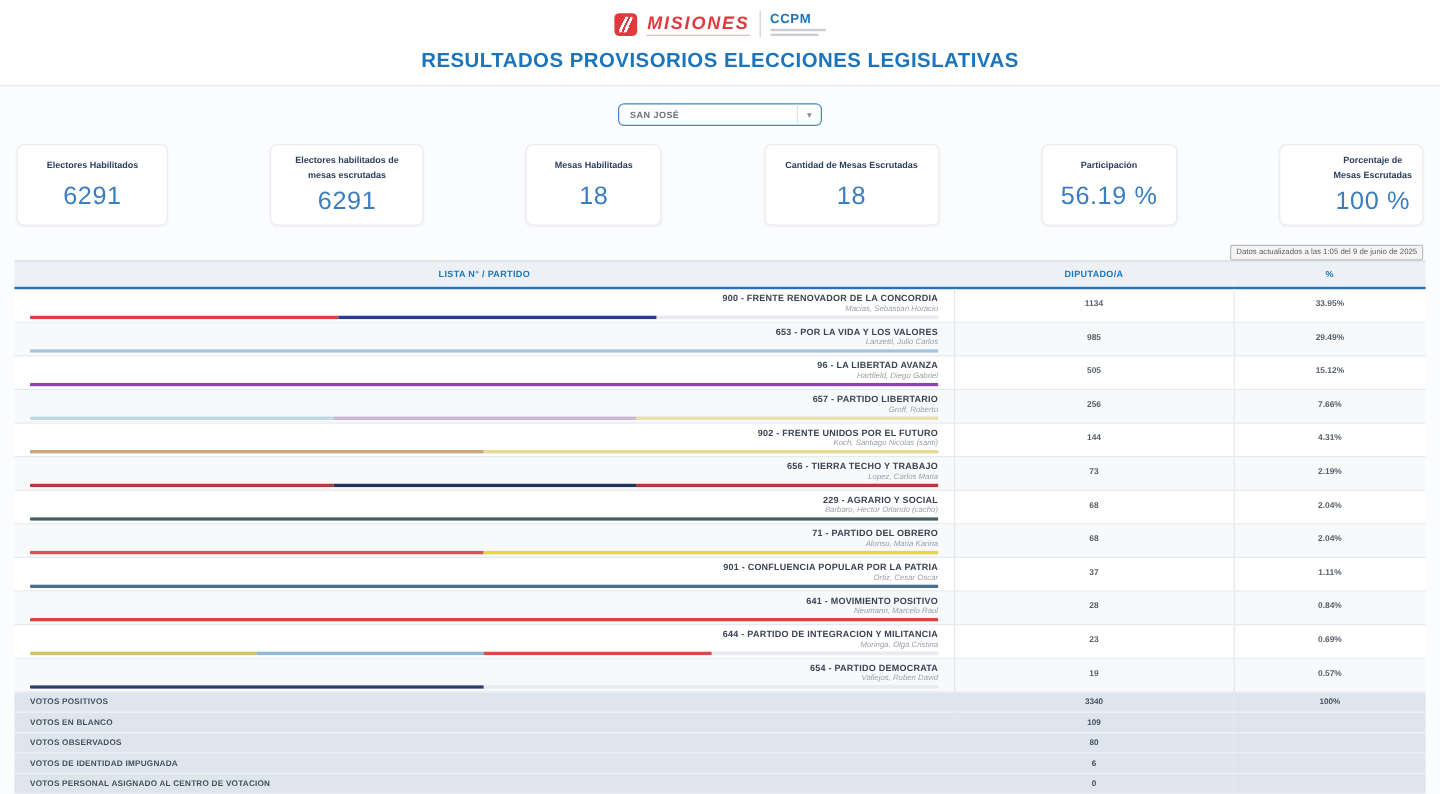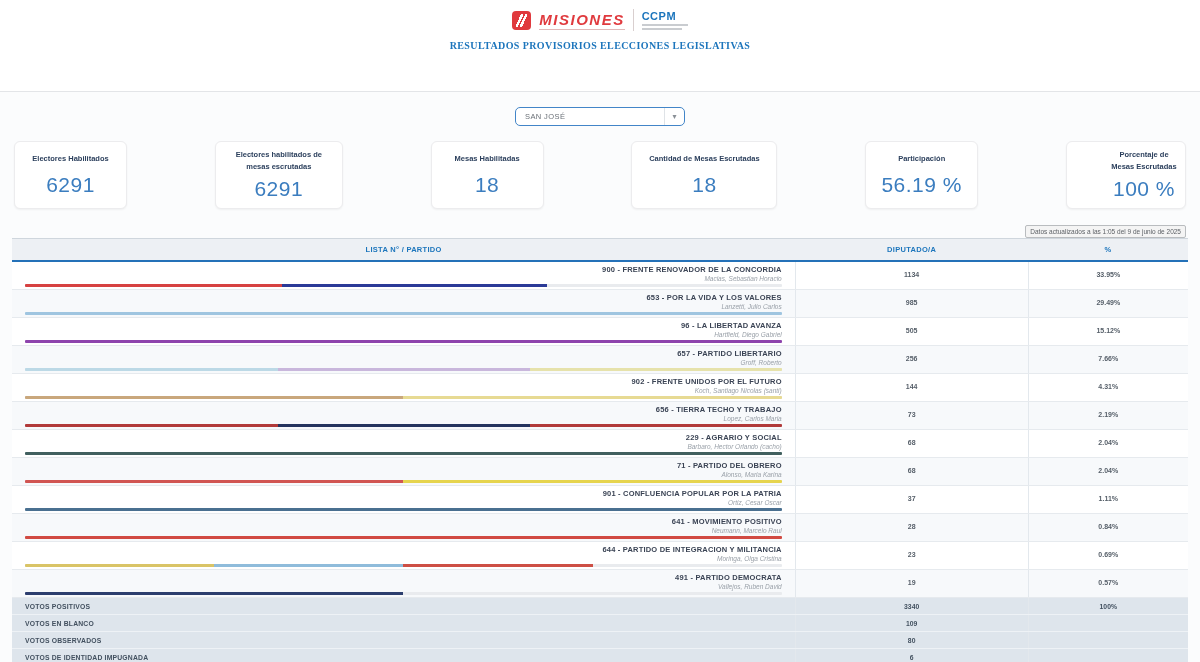--- a/index.html
+++ b/index.html
@@ -1,46 +1,46 @@
 <!DOCTYPE html>
 <html><head>
 <meta charset="utf-8">
 <style>
   * { margin:0; padding:0; box-sizing:border-box; }
   html,body { width:1200px; height:662px; }
   body { font-family:"Liberation Sans", sans-serif; background:#fbfcfd; overflow:hidden; }
 
   
-  .topbar { background:#ffffff; border-bottom:1px solid #e3e5e8; height:92px; text-align:center; padding-top:7px; }
+  .topbar { background:#ffffff; border-bottom:1px solid #e3e5e8; height:72px; text-align:center; padding-top:7px; }
   .logo-row { display:inline-flex; align-items:center; gap:8px; height:26px; }
   .logo-mark { width:19px; height:19px; border-radius:4px; background:#e03a3e; position:relative; overflow:hidden; }
   .logo-mark::after { content:""; position:absolute; left:4px; top:3px; width:11px; height:13px;
       background:linear-gradient(115deg, transparent 30%, #fff 30%, #fff 45%, transparent 45%, transparent 55%, #fff 55%, #fff 70%, transparent 70%); }
   .logo-misiones { color:#e03a3e; font-size:15px; font-weight:700; font-style:italic; letter-spacing:1.5px; border-bottom:1px solid #e0b9b9; padding-bottom:1px; }
   .logo-sep { width:1px; height:22px; background:#d9cfcf; }
   .logo-ccpm { display:flex; flex-direction:column; align-items:flex-start; gap:2px; }
   .ccpm-text { color:#1c75bc; font-size:11px; font-weight:800; letter-spacing:0.5px; }
   .ccpm-sub { width:46px; height:2px; background:#c9ccd0; }
   .ccpm-sub + .ccpm-sub { width:40px; }
-  .page-title { color:#1c75bc; font-size:10px; font-weight:700; letter-spacing:0.4px; margin-top:6px;font-family:Liberation Serif, serif; }
+  .page-title { color:#1c75bc; font-size:17px; font-weight:700; letter-spacing:0.4px; margin-top:6px; }
   .page-date { color:#8d9299; font-size:8px; font-weight:600; letter-spacing:0.6px; margin-top:6px; }
 
   
   .select-wrap { text-align:center; margin-top:13px; }
   .select { display:inline-flex; align-items:center; justify-content:space-between; width:170px; height:19px;
       border:1.5px solid #4285c8; border-radius:5px; background:#fff; padding:0 0 0 9px; cursor:pointer; }
-  .select-value { font-size:7.5px; font-weight:400; color:#6a7077; letter-spacing:0.4px; }
+  .select-value { font-size:7.5px; font-weight:700; color:#6a7077; letter-spacing:0.4px; }
   .select-arrow { border-left:1px solid #dfe3e7; width:20px; height:100%; display:flex; align-items:center; justify-content:center;
       color:#8a9097; font-size:8px; }
 
   
   .cards { display:flex; justify-content:space-between; padding:0 14px; margin-top:15px; }
   .card { background:#fff; border:1px solid #ececee; border-radius:6px; box-shadow:0 1px 2px rgba(0,0,0,0.05);
       height:68px; display:flex; flex-direction:column; justify-content:space-evenly; align-items:center; padding:4px 8px; text-align:center; }
-  .card:nth-child(1){ width:113px; } .card:nth-child(2){ width:128px; } .card:nth-child(3){ width:113px; }
+  .card:nth-child(1){ width:126px; } .card:nth-child(2){ width:128px; } .card:nth-child(3){ width:113px; }
   .card:nth-child(4){ width:146px; } .card:nth-child(5){ width:113px; } .card:nth-child(6){ width:120px;padding-left:44px; }
   .card-label { font-size:7.5px; font-weight:700; color:#2b3f5c; line-height:1.6; }
   .card-value { font-size:21px; color:#3b7dbf; letter-spacing:0.5px; }
 
   
   .note-row { text-align:right; padding:0 14px; margin-top:11px; height:13px; }
   .note { display:inline-block; font-size:6.5px; color:#5d6166; background:#f4f4f4; border:1px solid #b9bcbf; border-radius:2px; padding:2px 4px; }
 
   
   table.results { width:1176px; margin:5px 12px 2px; border-collapse:collapse; table-layout:fixed; background:#fff; }
@@ -273,21 +273,21 @@
               <span style="width: 25%; background: rgb(143, 188, 219);"></span>
               <span style="width: 25%; background: rgb(205, 79, 69);"></span>
             </div>
     </td>
     <td class="cell-num">23</td>
     <td class="cell-num">0.69%</td>
   </tr>
 
   <tr class="party-row">
     <td class="cell-party">
-      <div class="pname">491 - PARTIDO DEMOCRATA</div>
+      <div class="pname">654 - PARTIDO DEMOCRATA</div>
       <div class="cand">Vallejos, Ruben David</div>
       <div class="bar">
               <span style="width: 50%; background: rgb(44, 62, 110);"></span>
             </div>
     </td>
     <td class="cell-num">19</td>
     <td class="cell-num">0.57%</td>
   </tr>
 </tbody>
     <tbody id="summary-rows">

